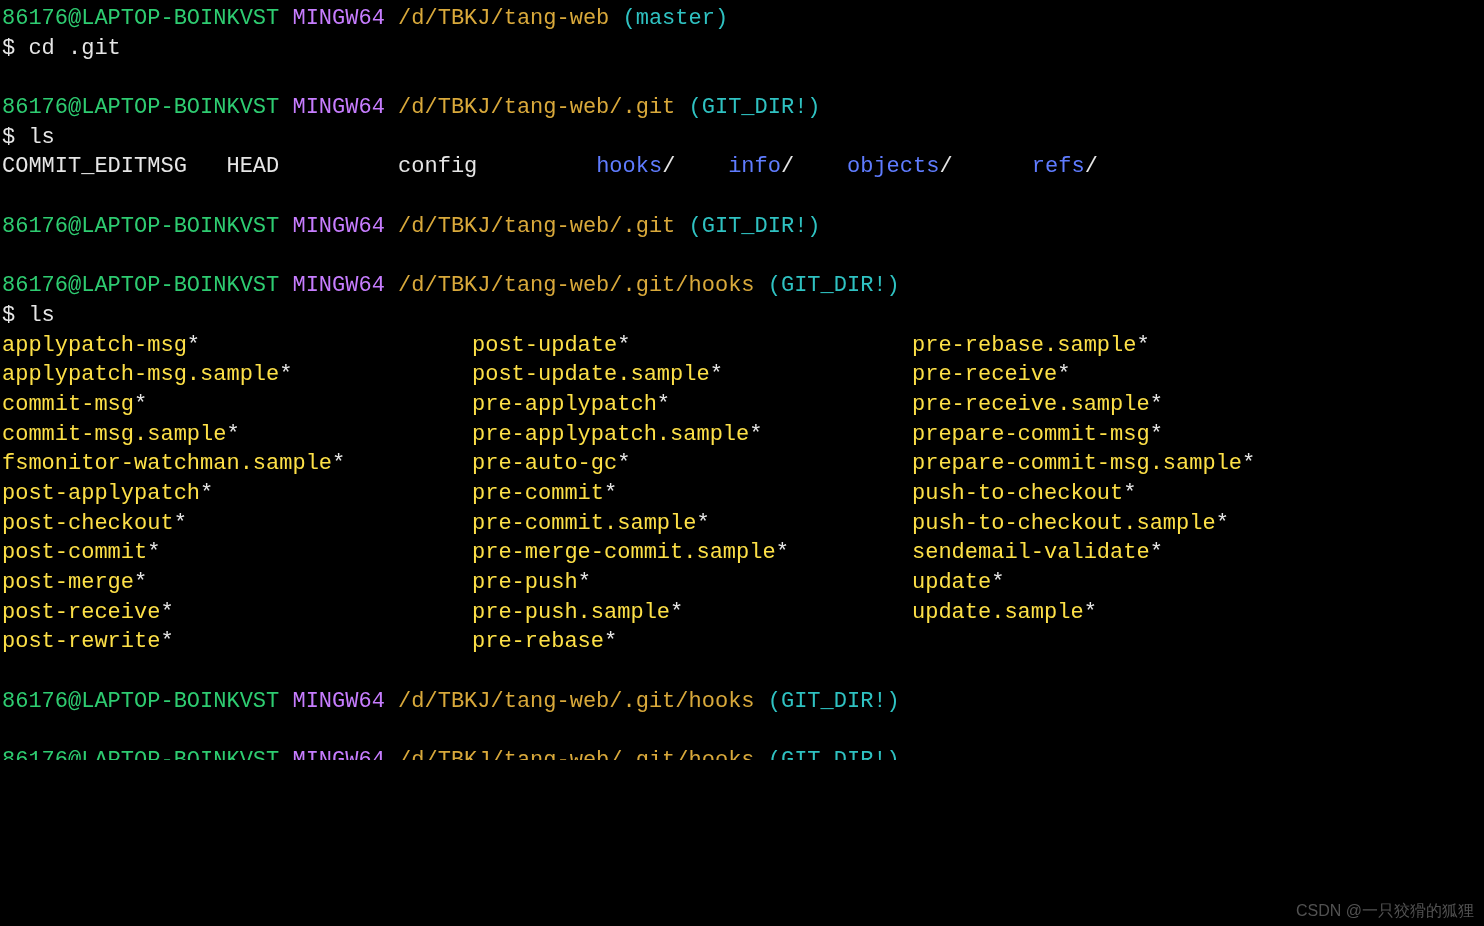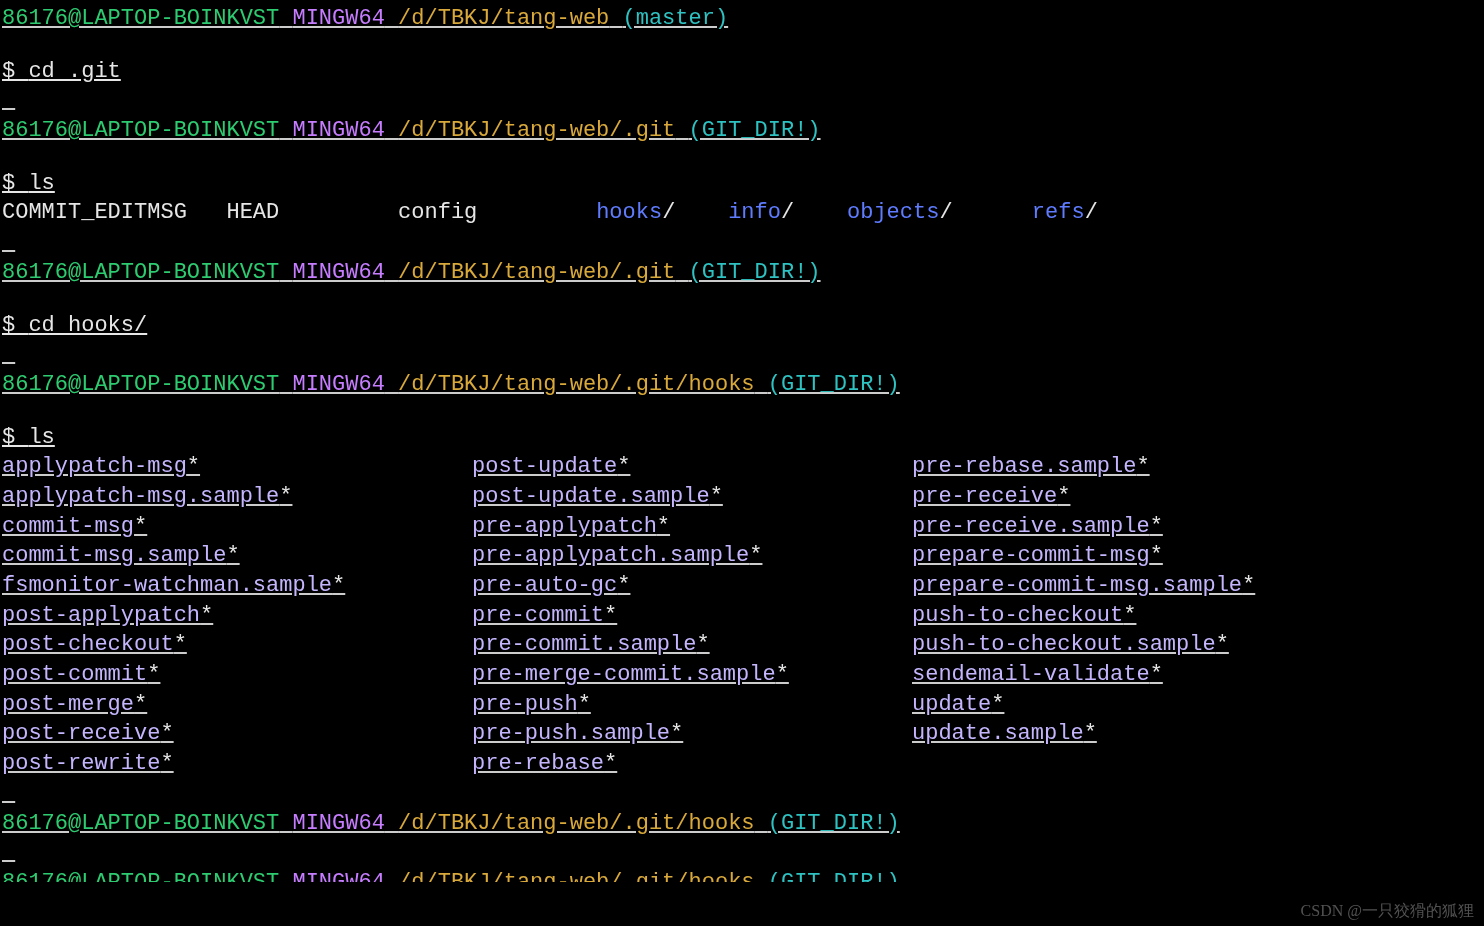--- a/index.html
+++ b/index.html
@@ -9,35 +9,35 @@
     font-size: 22px;
     line-height: 1.35;
     margin: 0;
     padding: 4px 0 0 2px;
     width: 1484px;
     height: 926px;
     overflow: hidden;
     box-sizing: border-box;
     position: relative;
   }
-  .line { white-space: pre; text-decoration: underline; }
+  .line { white-space: pre; }
   .user { color: #2ecc71; }
   .host { color: #c77dff; } 
   .path { color: #d9a93b; } 
   .branch { color: #2fc2c2; } 
-  .white { color: #e6e6e6; margin-top: 23px; }
+  .white { color: #e6e6e6; }
   .dir { color: #5f7cff; }   
-  .exec { color: #c4b5fd; text-align: center; }  
+  .exec { color: #fde047; text-align: center; }  
   .watermark {
     position: absolute;
     right: 10px;
     bottom: 4px;
     color: #888;
     font-size: 16px;
-    font-family: Liberation Serif, serif;
+    font-family: Liberation Sans, sans-serif;
     opacity: 0.6;
   }
   .ls-row { white-space: pre; }
   .col { display: inline-block; vertical-align: top; }
   .c1 { width: 470px; }
   .c2 { width: 440px; }
   .c3 { width: 360px; }
 </style>
 </head>
 <body>
@@ -48,21 +48,20 @@
   <div class="line white"><span>$ </span><span>cd .git</span></div>
   <div class="line">&nbsp;</div>
 
   <div class="line"><span class="user">86176@LAPTOP-BOINKVST</span> <span class="host">MINGW64</span> <span class="path">/d/TBKJ/tang-web/.git</span> <span class="branch">(GIT_DIR!)</span></div>
   <div class="line white"><span>$ </span><span>ls</span></div>
 
   <div class="ls-row" id="lsrow1"><span class="white">COMMIT_EDITMSG</span>   <span class="white">HEAD</span>         <span class="white">config</span>         <span class="dir">hooks</span><span class="white">/</span>    <span class="dir">info</span><span class="white">/</span>    <span class="dir">objects</span><span class="white">/</span>      <span class="dir">refs</span><span class="white">/</span></div>
   <div class="line">&nbsp;</div>
 
   <div class="line"><span class="user">86176@LAPTOP-BOINKVST</span> <span class="host">MINGW64</span> <span class="path">/d/TBKJ/tang-web/.git</span> <span class="branch">(GIT_DIR!)</span></div>
-  <div class="line white"><span>$ </span><span>cd hooks/</span></div>
   <div class="line">&nbsp;</div>
 
   <div class="line"><span class="user">86176@LAPTOP-BOINKVST</span> <span class="host">MINGW64</span> <span class="path">/d/TBKJ/tang-web/.git/hooks</span> <span class="branch">(GIT_DIR!)</span></div>
   <div class="line white"><span>$ </span><span>ls</span></div>
 
   <div>
     <div class="col c1" id="hcol1"><div class="line"><span class="exec">applypatch-msg</span><span class="white">*</span></div><div class="line"><span class="exec">applypatch-msg.sample</span><span class="white">*</span></div><div class="line"><span class="exec">commit-msg</span><span class="white">*</span></div><div class="line"><span class="exec">commit-msg.sample</span><span class="white">*</span></div><div class="line"><span class="exec">fsmonitor-watchman.sample</span><span class="white">*</span></div><div class="line"><span class="exec">post-applypatch</span><span class="white">*</span></div><div class="line"><span class="exec">post-checkout</span><span class="white">*</span></div><div class="line"><span class="exec">post-commit</span><span class="white">*</span></div><div class="line"><span class="exec">post-merge</span><span class="white">*</span></div><div class="line"><span class="exec">post-receive</span><span class="white">*</span></div><div class="line"><span class="exec">post-rewrite</span><span class="white">*</span></div></div><div class="col c2" id="hcol2"><div class="line"><span class="exec">post-update</span><span class="white">*</span></div><div class="line"><span class="exec">post-update.sample</span><span class="white">*</span></div><div class="line"><span class="exec">pre-applypatch</span><span class="white">*</span></div><div class="line"><span class="exec">pre-applypatch.sample</span><span class="white">*</span></div><div class="line"><span class="exec">pre-auto-gc</span><span class="white">*</span></div><div class="line"><span class="exec">pre-commit</span><span class="white">*</span></div><div class="line"><span class="exec">pre-commit.sample</span><span class="white">*</span></div><div class="line"><span class="exec">pre-merge-commit.sample</span><span class="white">*</span></div><div class="line"><span class="exec">pre-push</span><span class="white">*</span></div><div class="line"><span class="exec">pre-push.sample</span><span class="white">*</span></div><div class="line"><span class="exec">pre-rebase</span><span class="white">*</span></div></div><div class="col c3" id="hcol3"><div class="line"><span class="exec">pre-rebase.sample</span><span class="white">*</span></div><div class="line"><span class="exec">pre-receive</span><span class="white">*</span></div><div class="line"><span class="exec">pre-receive.sample</span><span class="white">*</span></div><div class="line"><span class="exec">prepare-commit-msg</span><span class="white">*</span></div><div class="line"><span class="exec">prepare-commit-msg.sample</span><span class="white">*</span></div><div class="line"><span class="exec">push-to-checkout</span><span class="white">*</span></div><div class="line"><span class="exec">push-to-checkout.sample</span><span class="white">*</span></div><div class="line"><span class="exec">sendemail-validate</span><span class="white">*</span></div><div class="line"><span class="exec">update</span><span class="white">*</span></div><div class="line"><span class="exec">update.sample</span><span class="white">*</span></div></div>
   </div>
   <div class="line">&nbsp;</div>
 

